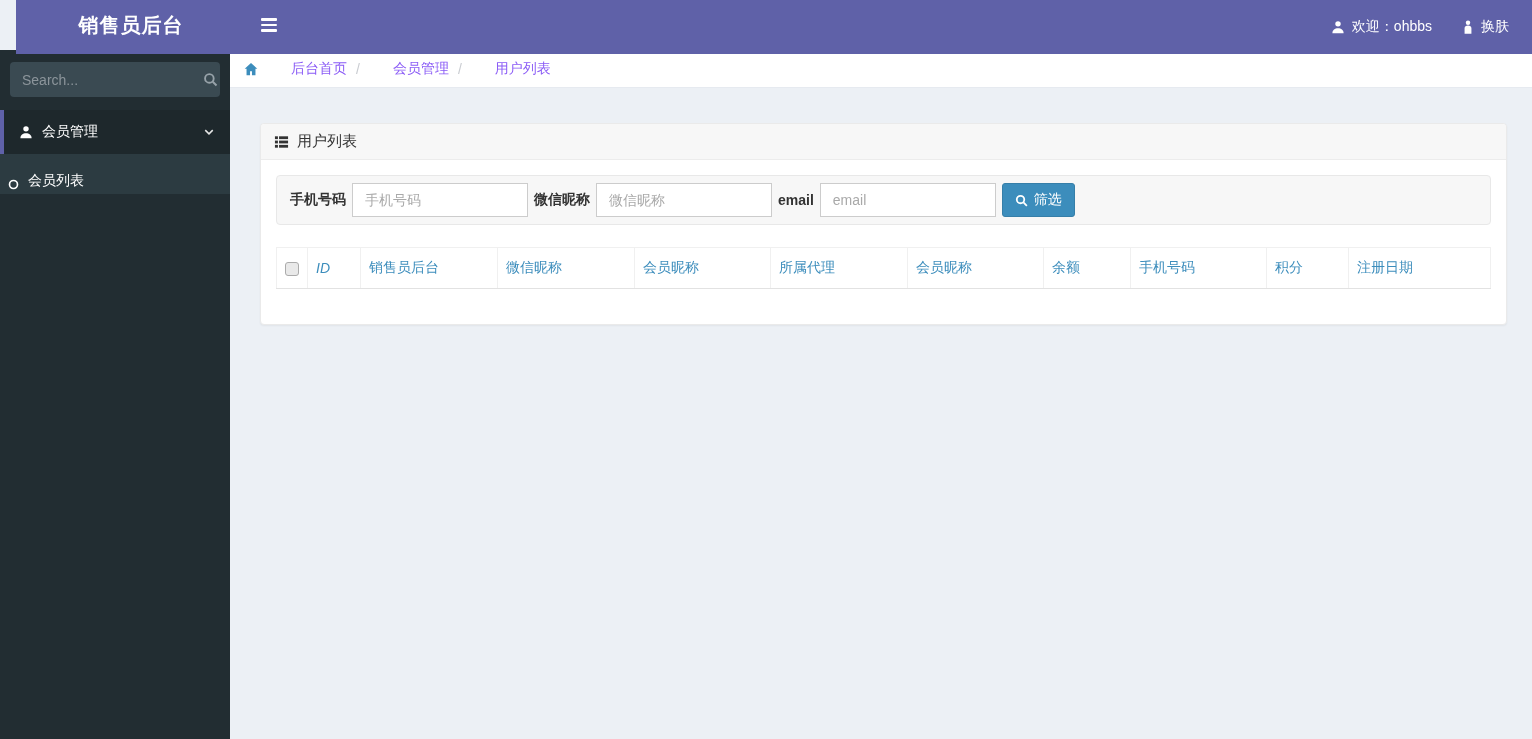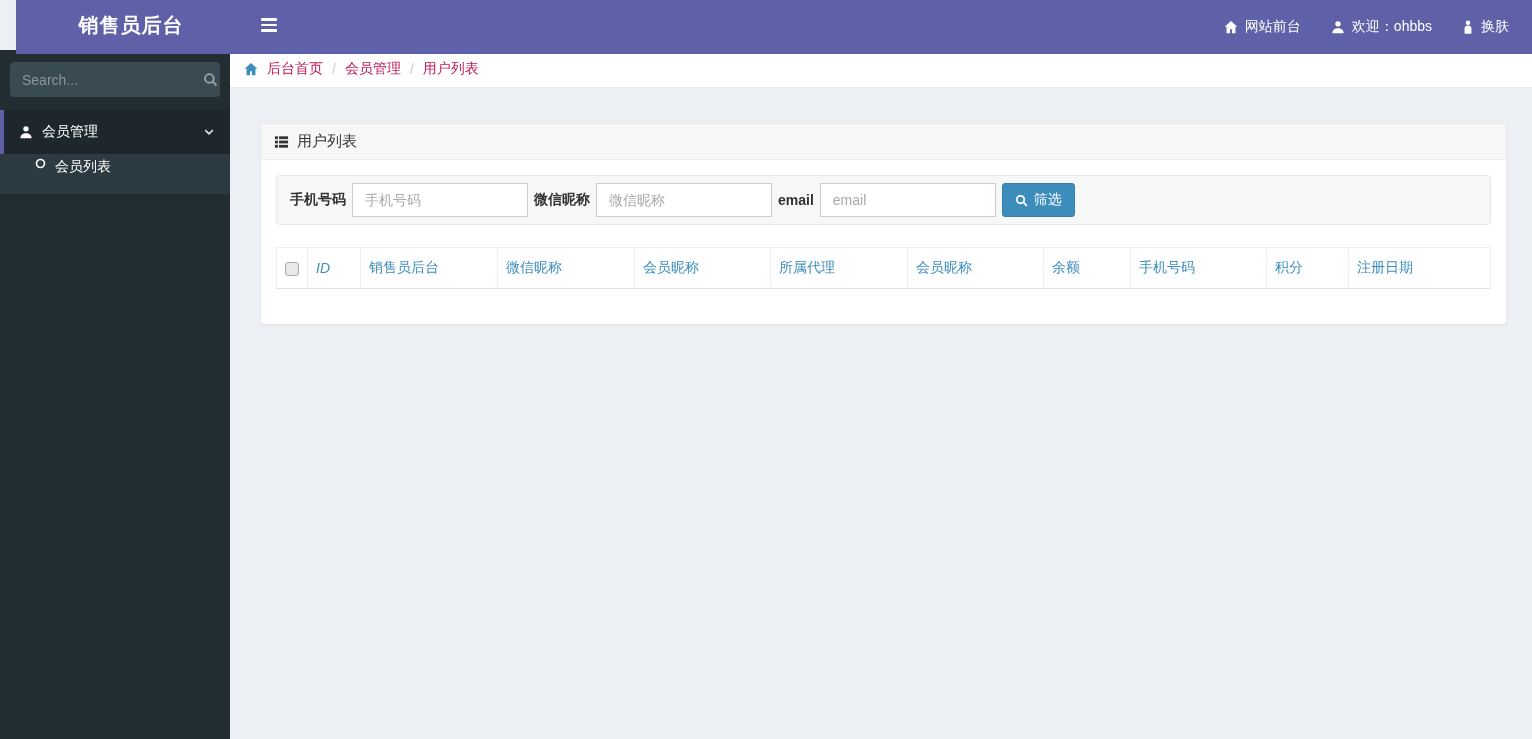--- a/index.html
+++ b/index.html
@@ -24,29 +24,29 @@
   .sidebar-search { margin:12px 10px 13px 10px; height:35px; background:#3a4a52; border-radius:4px; display:flex; align-items:center; padding:0 12px; }
   .sidebar-search input { flex:1; background:transparent; border:none; outline:none; color:#ccc; font-size:14px; }
   .sidebar-search input::placeholder { color:#8c959b; }
   .search-btn { background:transparent; border:none; cursor:pointer; color:#97a2a9; padding:0; display:flex; }
 
   .treeview-header { height:44px; display:flex; align-items:center; padding:0 15px 0 15px; background:#1e282c; border-left:4px solid #5f61a8; color:#fff; cursor:pointer; }
   .treeview-header .tv-icon { margin-right:9px; color:#fff; }
   .treeview-header .tv-label { flex:1; font-size:14px; }
   .treeview-header .tv-caret { color:#e6e6e6; }
   .submenu { background:#2c3b41; padding:4px 0; }
-  .submenu-item { height:32px; display:flex; align-items:flex-start; gap:9px; padding-left:35px; font-size:14px; color:#8aa4af; cursor:pointer; }
+  .submenu-item { height:32px; display:flex; align-items:flex-end; gap:9px; padding-left:8px; font-size:14px; color:#8aa4af; cursor:pointer; }
   .submenu-item.active { color:#fff; }
   .submenu-item .circle-icon { color:currentColor; }
 
   
   .content-wrapper { position:absolute; top:50px; left:230px; right:0; bottom:0; background:#ecf0f5; overflow:hidden; }
   .breadcrumb-bar { height:38px; background:#fff; border-bottom:1px solid #e6eaf0; display:flex; align-items:center; gap:9px; padding:0 14px; font-size:14px; }
   .breadcrumb-bar .home-ic { color:#3c8dbc; }
-  .crumb { color:#be185d; text-decoration:none; cursor:pointer; }
+  .crumb { color:#8b5cf6; text-decoration:none; cursor:pointer;margin-left:24px; }
   .crumb-sep { color:#c9ccd1; }
 
   .content { padding:35px 25px 0 30px; }
 
   .panel { background:#fff; border:1px solid #eaeaea; border-radius:4px; box-shadow:0 1px 2px rgba(0,0,0,.05); }
   .panel-heading { height:36px; display:flex; align-items:center; gap:8px; padding:0 13px; background:#f7f7f7; border-bottom:1px solid #ececec; border-radius:4px 4px 0 0; font-size:15px; color:#333; }
   .panel-heading svg { color:#333; }
   .panel-body { padding:15px; }
 
   .well { background:#f7f7f7; border:1px solid #e8e8e8; border-radius:4px; padding:7px 13px; display:flex; align-items:center; }
@@ -68,28 +68,20 @@
 <body>
 
 <header class="navbar">
   <div class="brand">销售员后台</div>
   <button class="hamburger">
     <span></span>
     <span></span>
     <span></span>
   </button>
   <nav class="nav-right">
-    <a class="nav-link">
-      <span>
-        <svg width="14" height="14" viewBox="0 0 16 16" fill="currentColor">
-            <path d="M8 1 0.8 7.6h2.1V15h4V10.6h2.2V15h4V7.6h2.1z"></path>
-          </svg>
-      </span>
-      <span>网站前台</span>
-    </a>
     <a class="nav-link">
       <span>
         <svg width="14" height="14" viewBox="0 0 16 16" fill="currentColor">
             <circle cx="8" cy="4.4" r="3.1"></circle>
             <path d="M1.6 15c0-3.7 2.9-5.7 6.4-5.7s6.4 2 6.4 5.7z"></path>
           </svg>
       </span>
       <span>欢迎：ohbbs</span>
     </a>
     <a class="nav-link">

